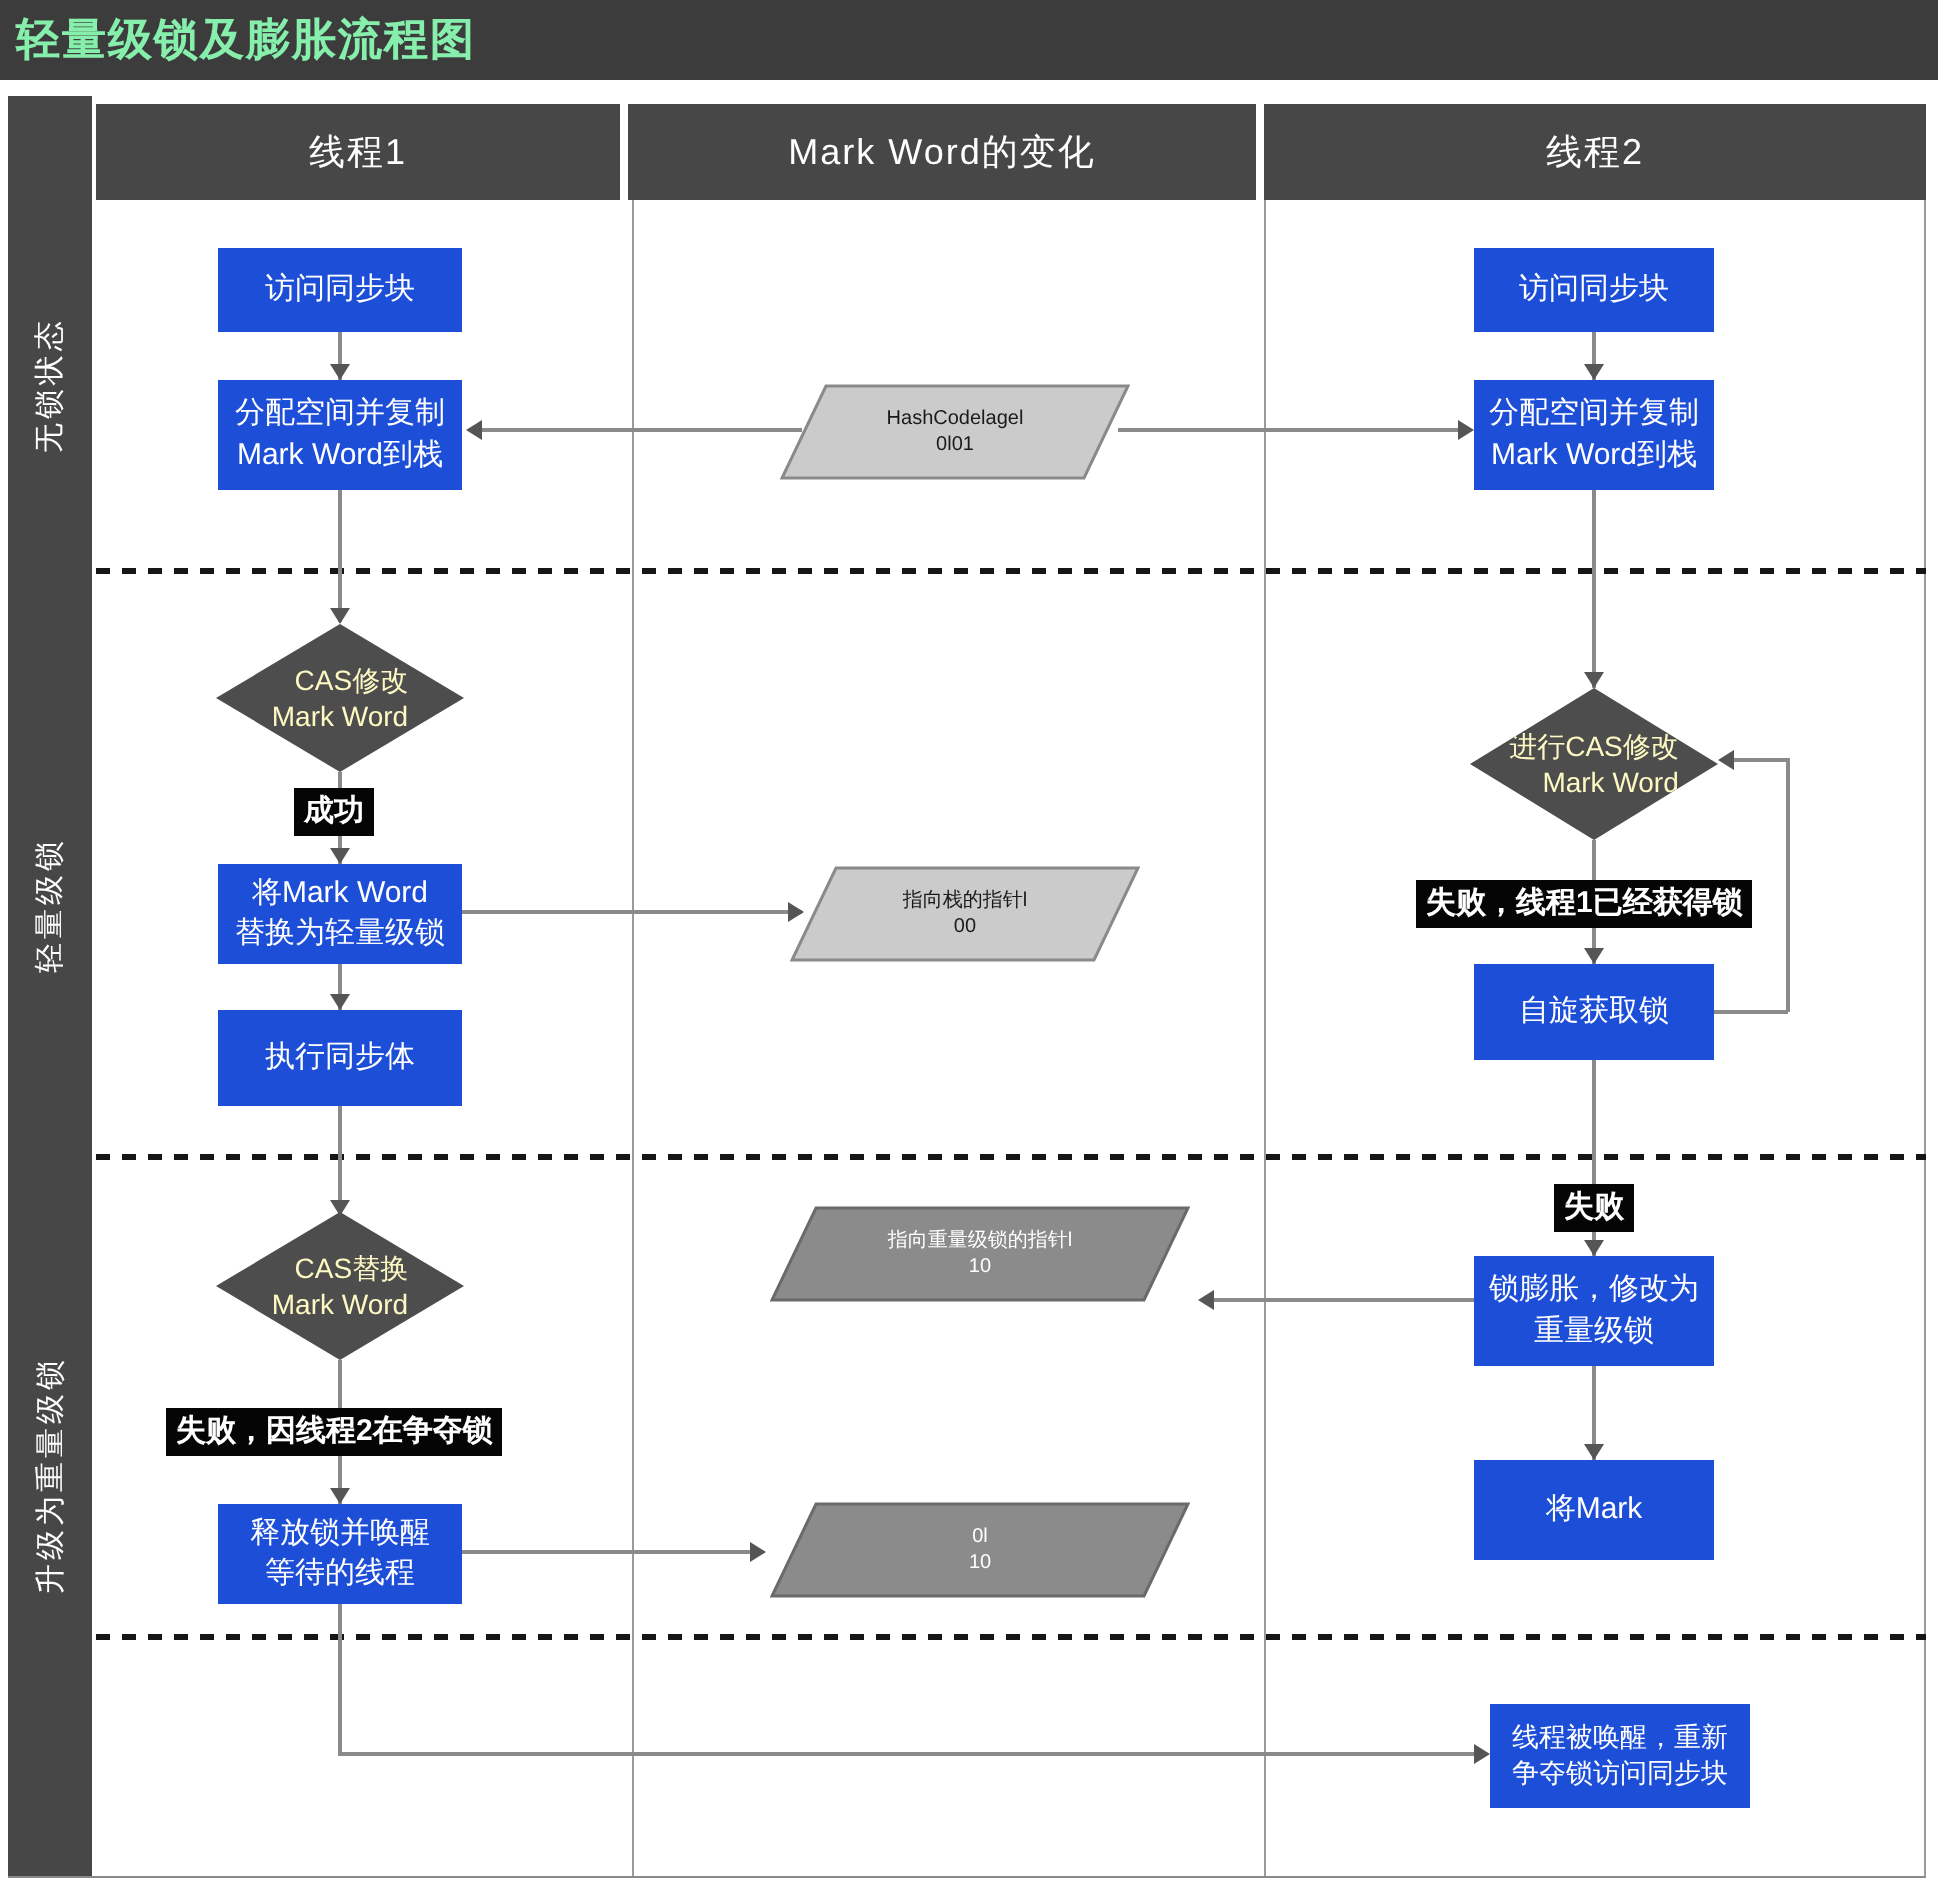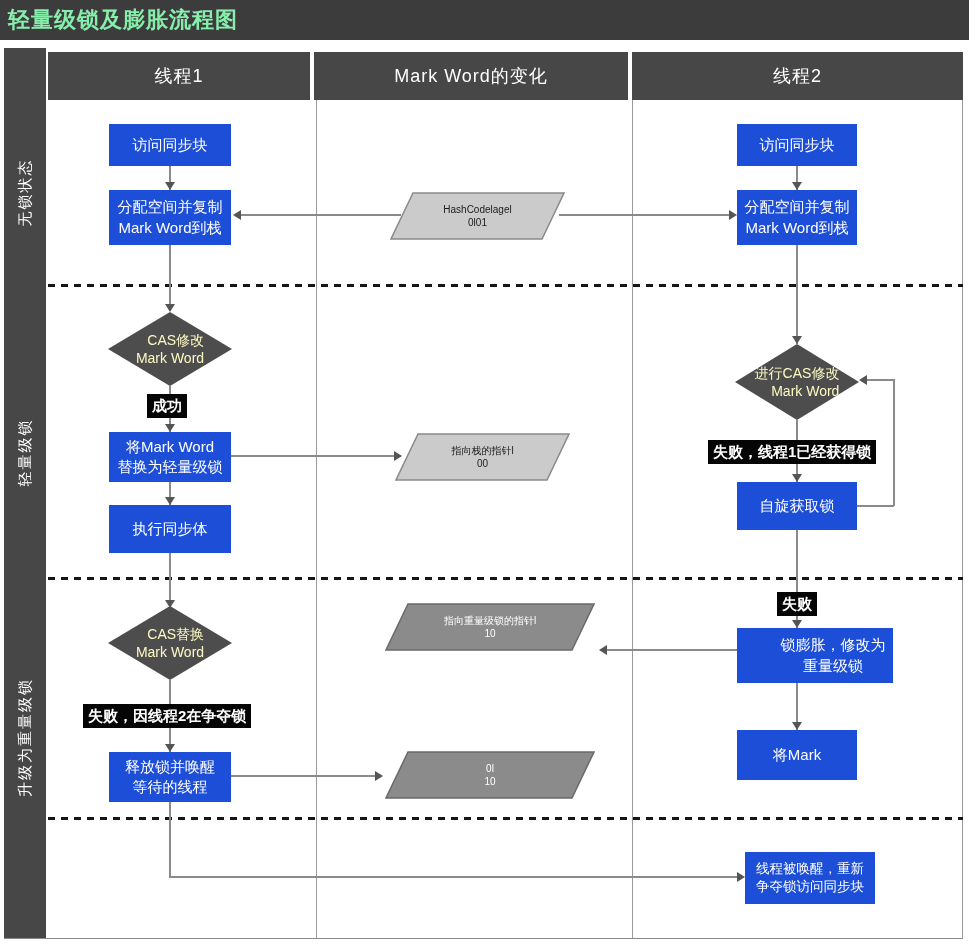--- a/index.html
+++ b/index.html
@@ -123,21 +123,21 @@
 </div>
 
 <div class="abs box" style="left:737px;top:124px;width:120px;height:42px;">访问同步块</div>
 <div class="abs box" style="left:737px;top:190px;width:120px;height:55px;">分配空间并复制
 Mark Word到栈</div>
 <div class="abs diamond" style="left:735px;top:344px;width:124px;height:76px;">进行CAS修改
 Mark Word</div>
 <div class="abs lbl" style="left:708px;top:440px;">失败，线程1已经获得锁</div>
 <div class="abs box" style="left:737px;top:482px;width:120px;height:48px;">自旋获取锁</div>
 <div class="abs lbl" style="left:777px;top:592px;">失败</div>
-<div class="abs box" style="left:737px;top:628px;width:120px;height:55px;padding-left:36px;">锁膨胀，修改为
+<div class="abs box" style="left:737px;top:628px;width:120px;height:55px;">锁膨胀，修改为
 重量级锁</div>
 <div class="abs box" style="left:737px;top:730px;width:120px;height:50px;">将Mark</div>
 <div class="abs box small" style="left:745px;top:852px;width:130px;height:52px;">线程被唤醒，重新
 争夺锁访问同步块</div>
 
 <div class="abs vl" style="left:169px;top:166px;height:24px;"></div>
 <div class="abs ad" style="left:165px;top:182px;"></div>
 <div class="abs vl" style="left:169px;top:245px;height:66px;"></div>
 <div class="abs ad" style="left:165px;top:304px;"></div>
 <div class="abs vl" style="left:169px;top:386px;height:46px;"></div>

